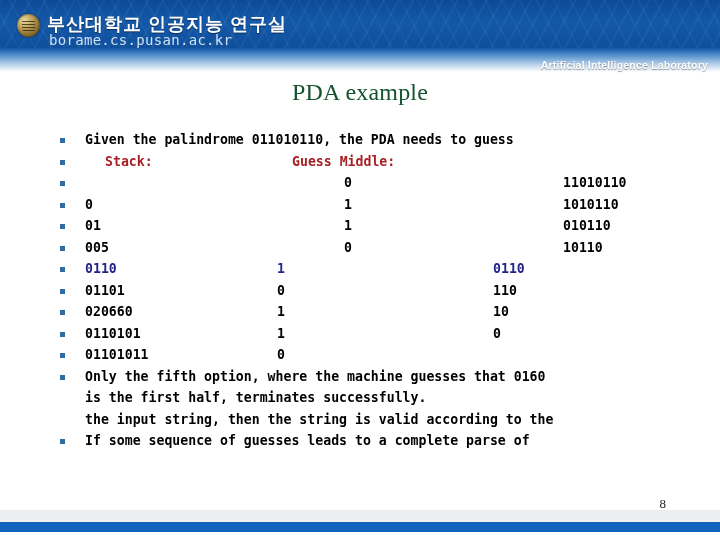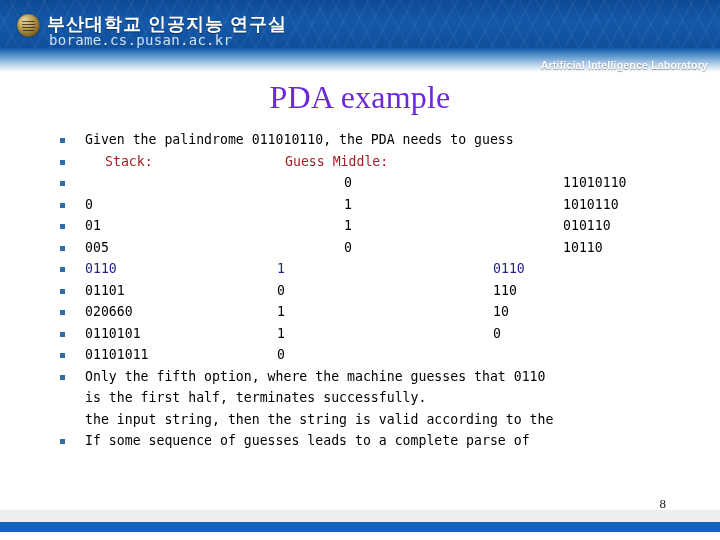--- a/index.html
+++ b/index.html
@@ -88,58 +88,58 @@
     margin-top: 32px;
   }
 
   
   .slide-title {
     position: absolute;
     left: 0; top: 79px;
     width: 720px;
     text-align: center;
     font-family: "Liberation Serif", serif;
-    font-size: 32px;
-    color: #6d28d9;
+    font-size: 24px;
+    color: #14532d;
     letter-spacing: 0.2px;
   }
 
   
   .body-area {
     position: absolute;
     left: 0; top: 130px;
     width: 720px;
   }
   .line {
     position: relative;
     height: 21.5px;
     font-family: "DejaVu Sans Mono", monospace;
     font-size: 13.2px;
-    font-weight: normal;
+    font-weight: bold;
     color: #000000;
     white-space: pre;
   }
   .bullet {
     position: absolute;
     left: 60px; top: 8px;
     width: 5px; height: 5px;
     background: #2e6ca4;
   }
   .txt {
     position: absolute;
     top: 2px;
     white-space: pre;
   }
   .c-stack   { left: 85px; }
   .c-midA    { left: 344px; }
   .c-remA    { left: 563px; }
   .c-midB    { left: 277px; }
   .c-remB    { left: 493px; }
   .c-hdr-stack { left: 85px; margin-left: 20px; }
-  .c-hdr-mid   { left: 285px; }
+  .c-hdr-mid   { left: 292px; }
   .c-hdr-rem   { left: 428px; }
   .c-para    { left: 85px; }
 
   .red  { color: #a61f24; }
   .blue { color: #232389; }
 
   
   .page-num {
     position: absolute;
     right: 54px; top: 496px;
@@ -242,21 +242,21 @@
   </div>
   <div class="line">
     <span class="bullet"></span>
     <span class="txt c-stack">01101011</span>
     <span class="txt c-midB">0</span>
     <span class="txt c-remB"></span>
   </div>
 
   <div class="line">
     <span class="bullet"></span>
-    <span class="txt c-para">Only the fifth option, where the machine guesses that 0110</span>
+    <span class="txt c-para">Only the fifth option, where the machine guesses that 0160</span>
   </div>
   <div class="line">
     <span class="txt c-para">is the first half, terminates successfully.</span>
   </div>
 
   <div class="line">
     <span class="txt c-para">the input string, then the string is valid according to the</span>
   </div>
   <div class="line">
     <span class="bullet"></span>

